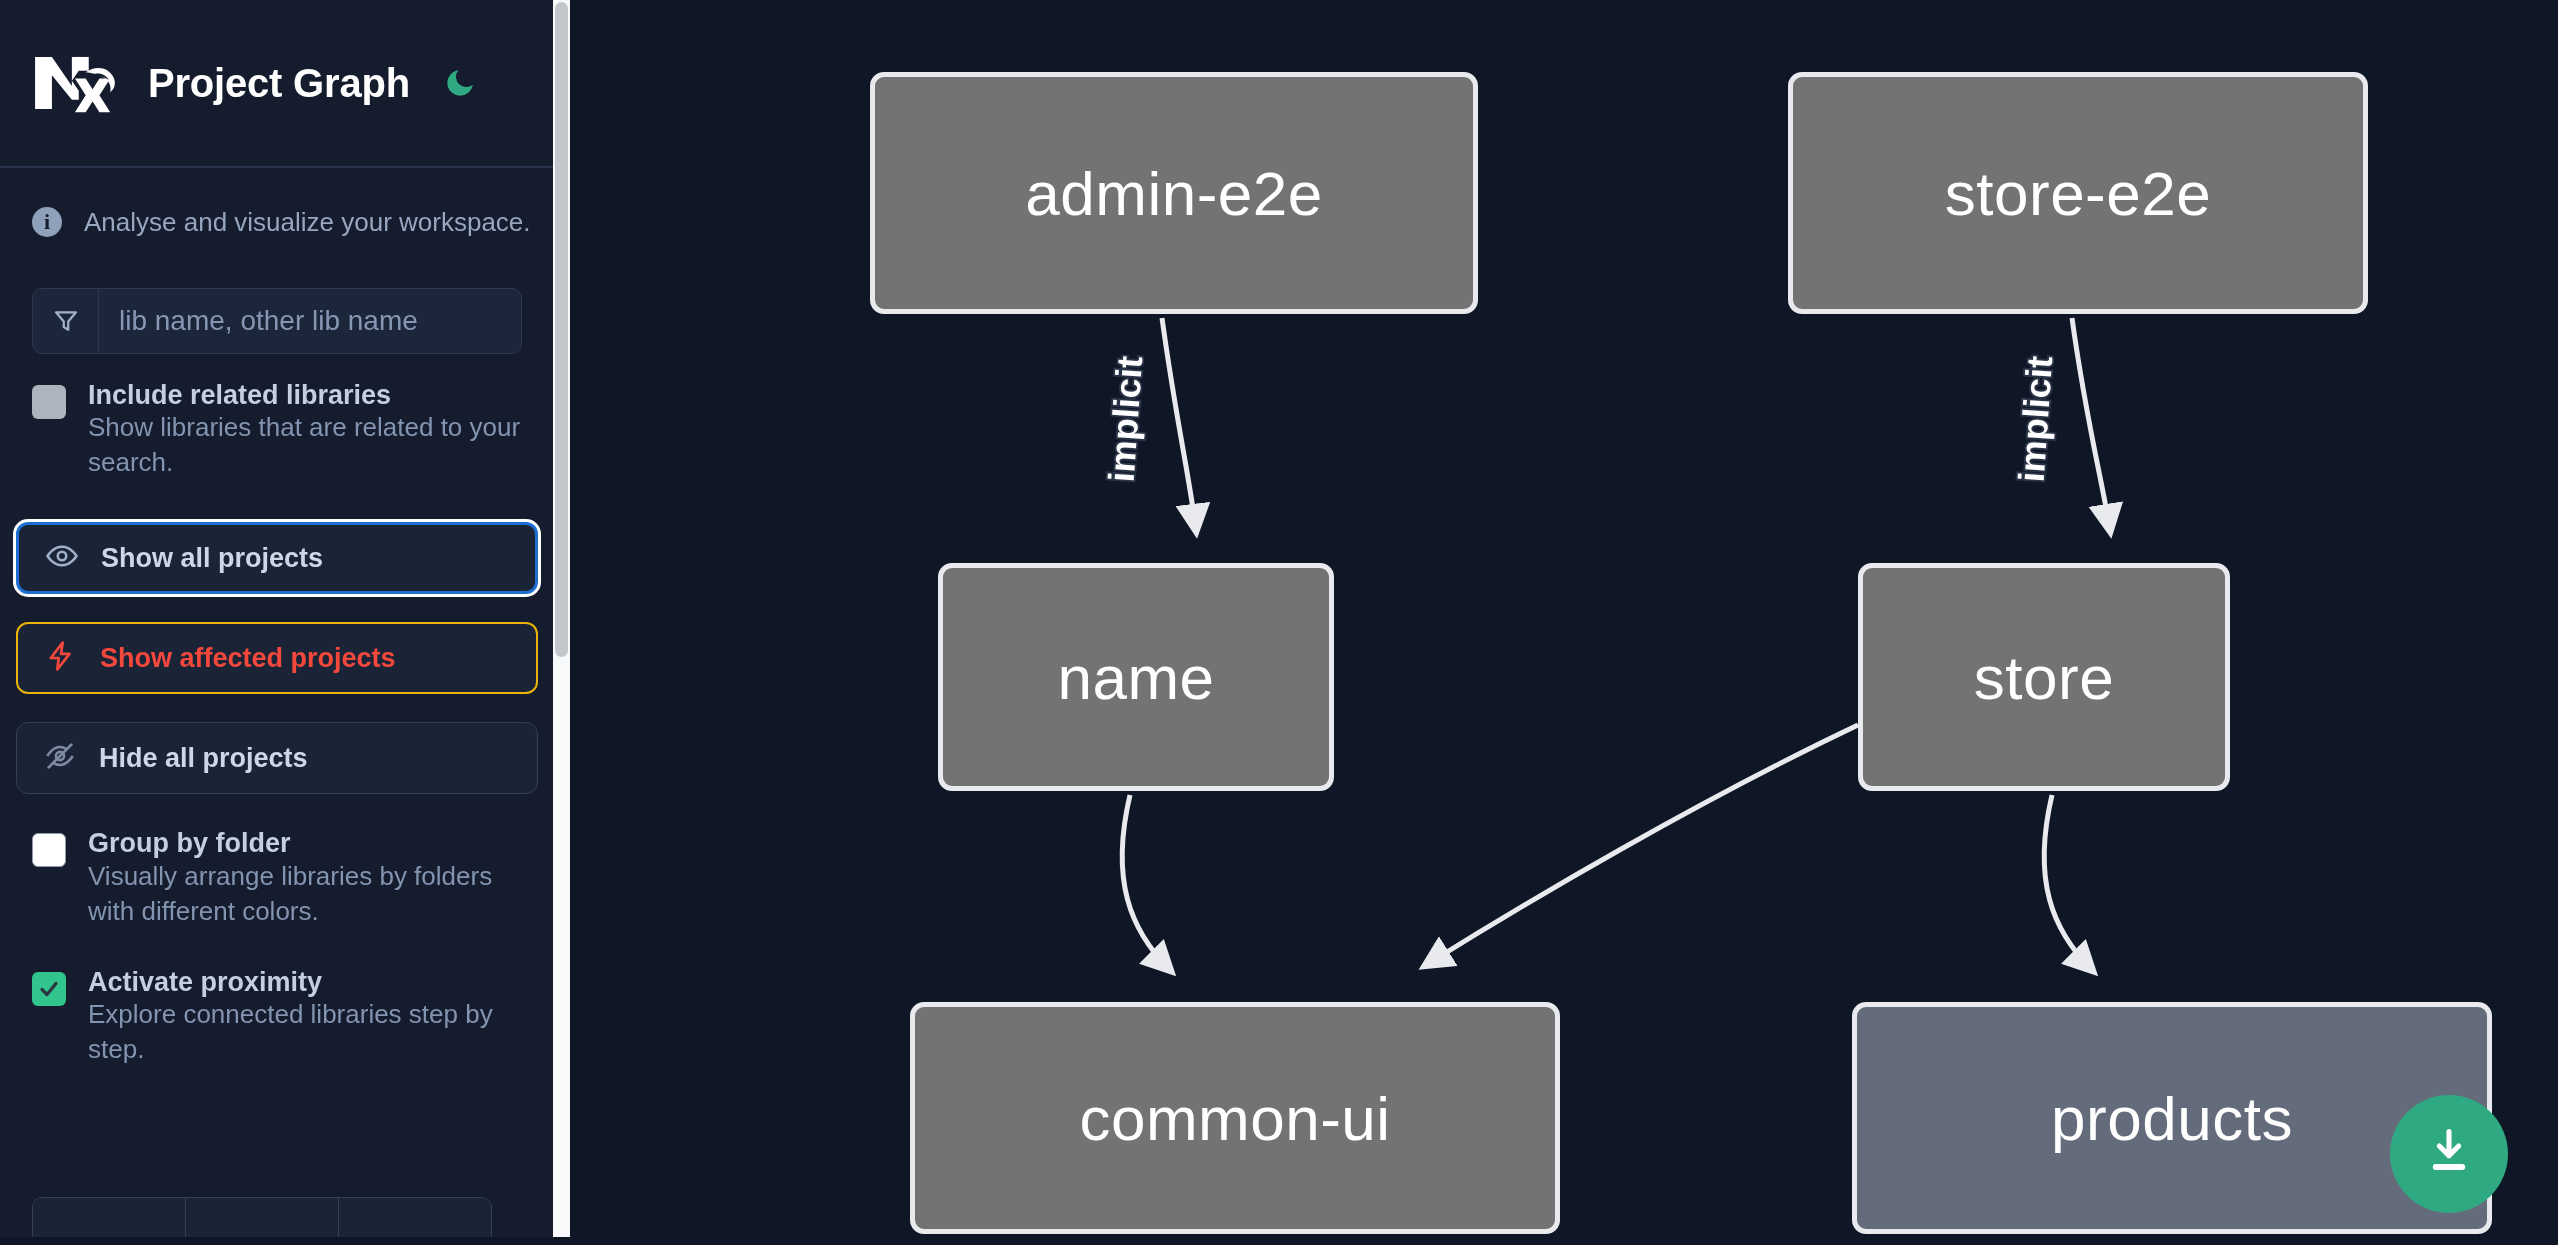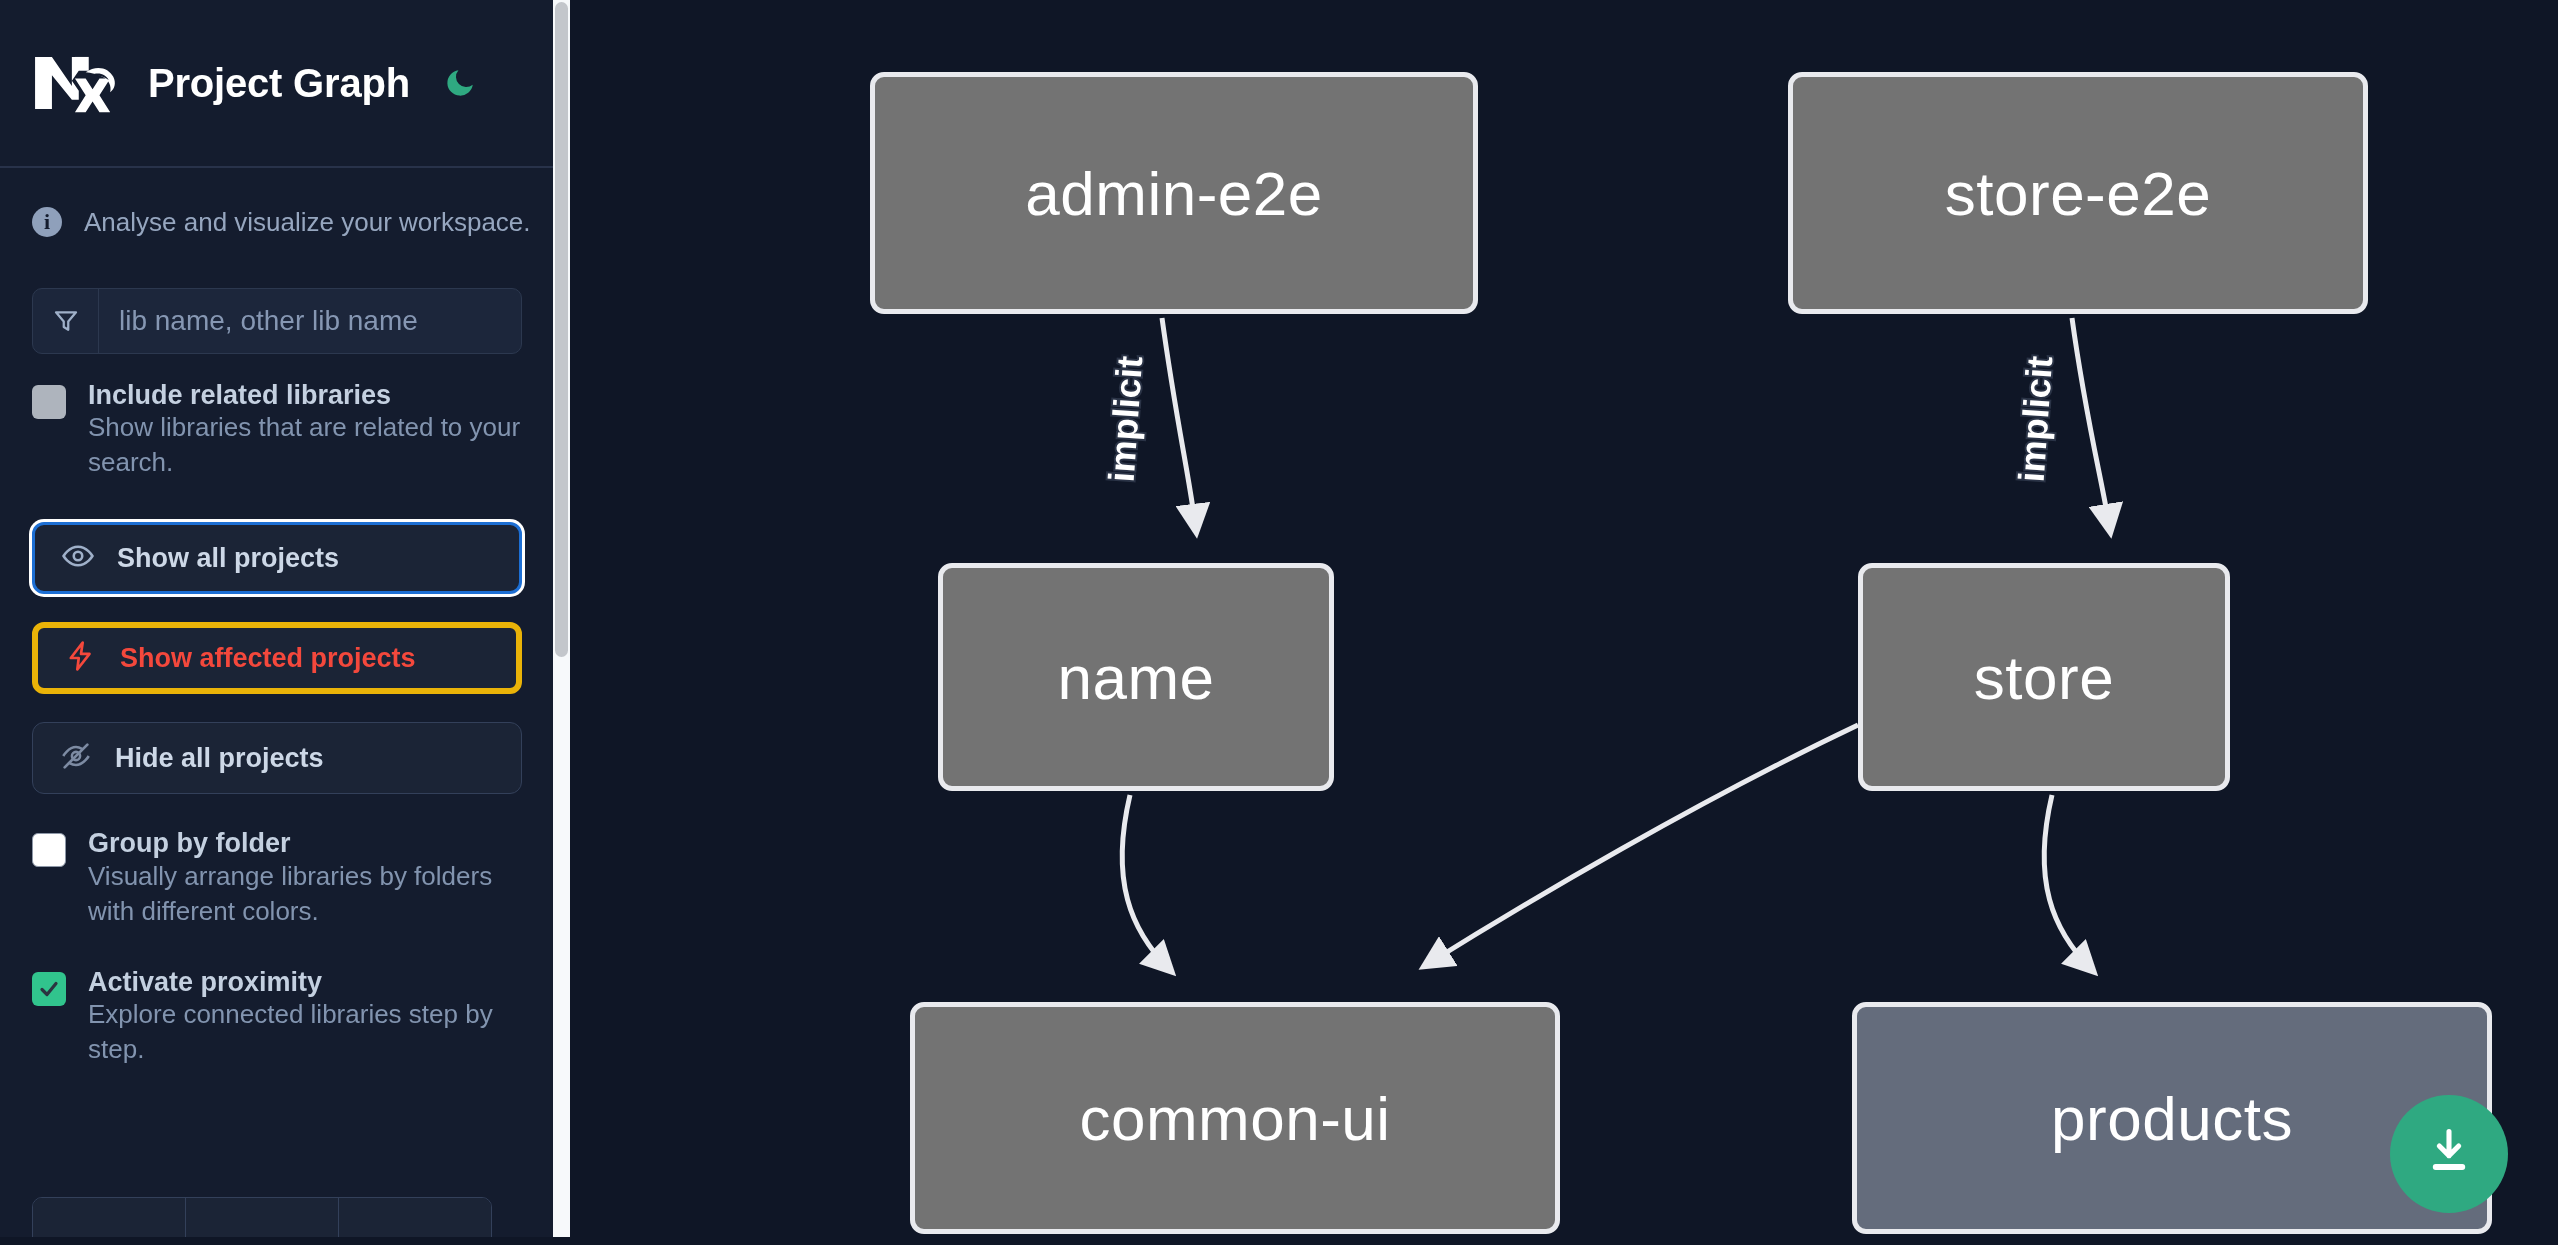--- a/index.html
+++ b/index.html
@@ -146,21 +146,21 @@
   }
   .opt-desc {
     color: #8294af;
     font-size: 26px;
     line-height: 1.35;
     display: block;
     max-width: 440px;
   }
 
   
-  .actions { padding: 0 32px; margin-top: 42px; }
+  .actions { padding: 0 16px; margin-top: 42px; }
   .act-btn {
     position: relative;
     height: 72px;
     border-radius: 12px;
     background: #1b2436;
     display: flex;
     align-items: center;
     padding-left: 26px;
     margin-bottom: 28px;
     cursor: pointer;
@@ -170,21 +170,21 @@
     font-size: 27px;
     font-weight: bold;
     margin-left: 22px;
     white-space: nowrap;
   }
   .act-btn.focused {
     border: 3px solid #1d6fd4;
     box-shadow: 0 0 0 3px #ffffff;
   }
   .act-btn.focused .act-label { color: #cdd8e7; }
-  .act-btn.danger { border: 6px solid #eab308; text-align: center; }
+  .act-btn.danger { border: 2px solid #eab308; text-align: center; }
   .act-btn.danger .act-label { color: #f4483c; }
   .act-btn.muted { border: 1px solid #33405a; }
   .act-btn.muted .act-label { color: #cdd8e7; }
 
   
   .segmented {
     position: absolute;
     left: 32px;
     bottom: -24px;
     width: 460px;

